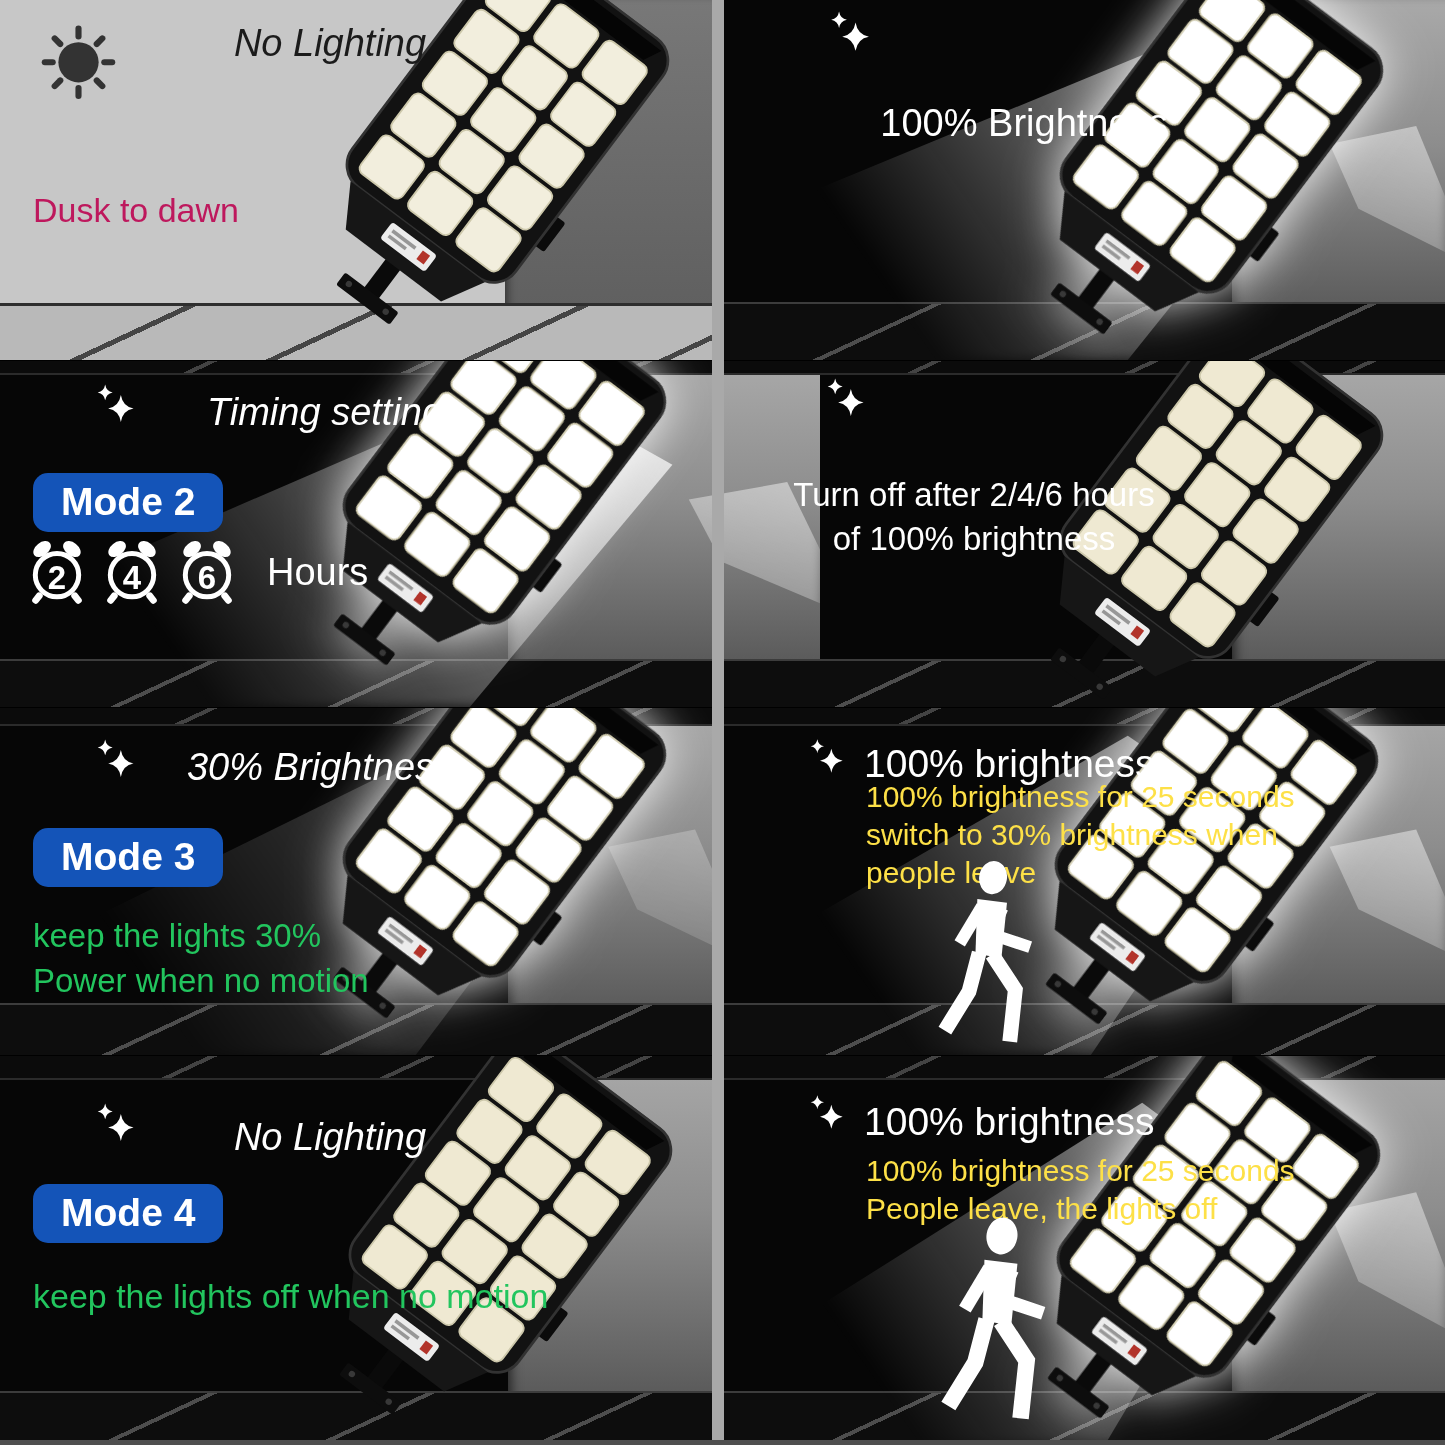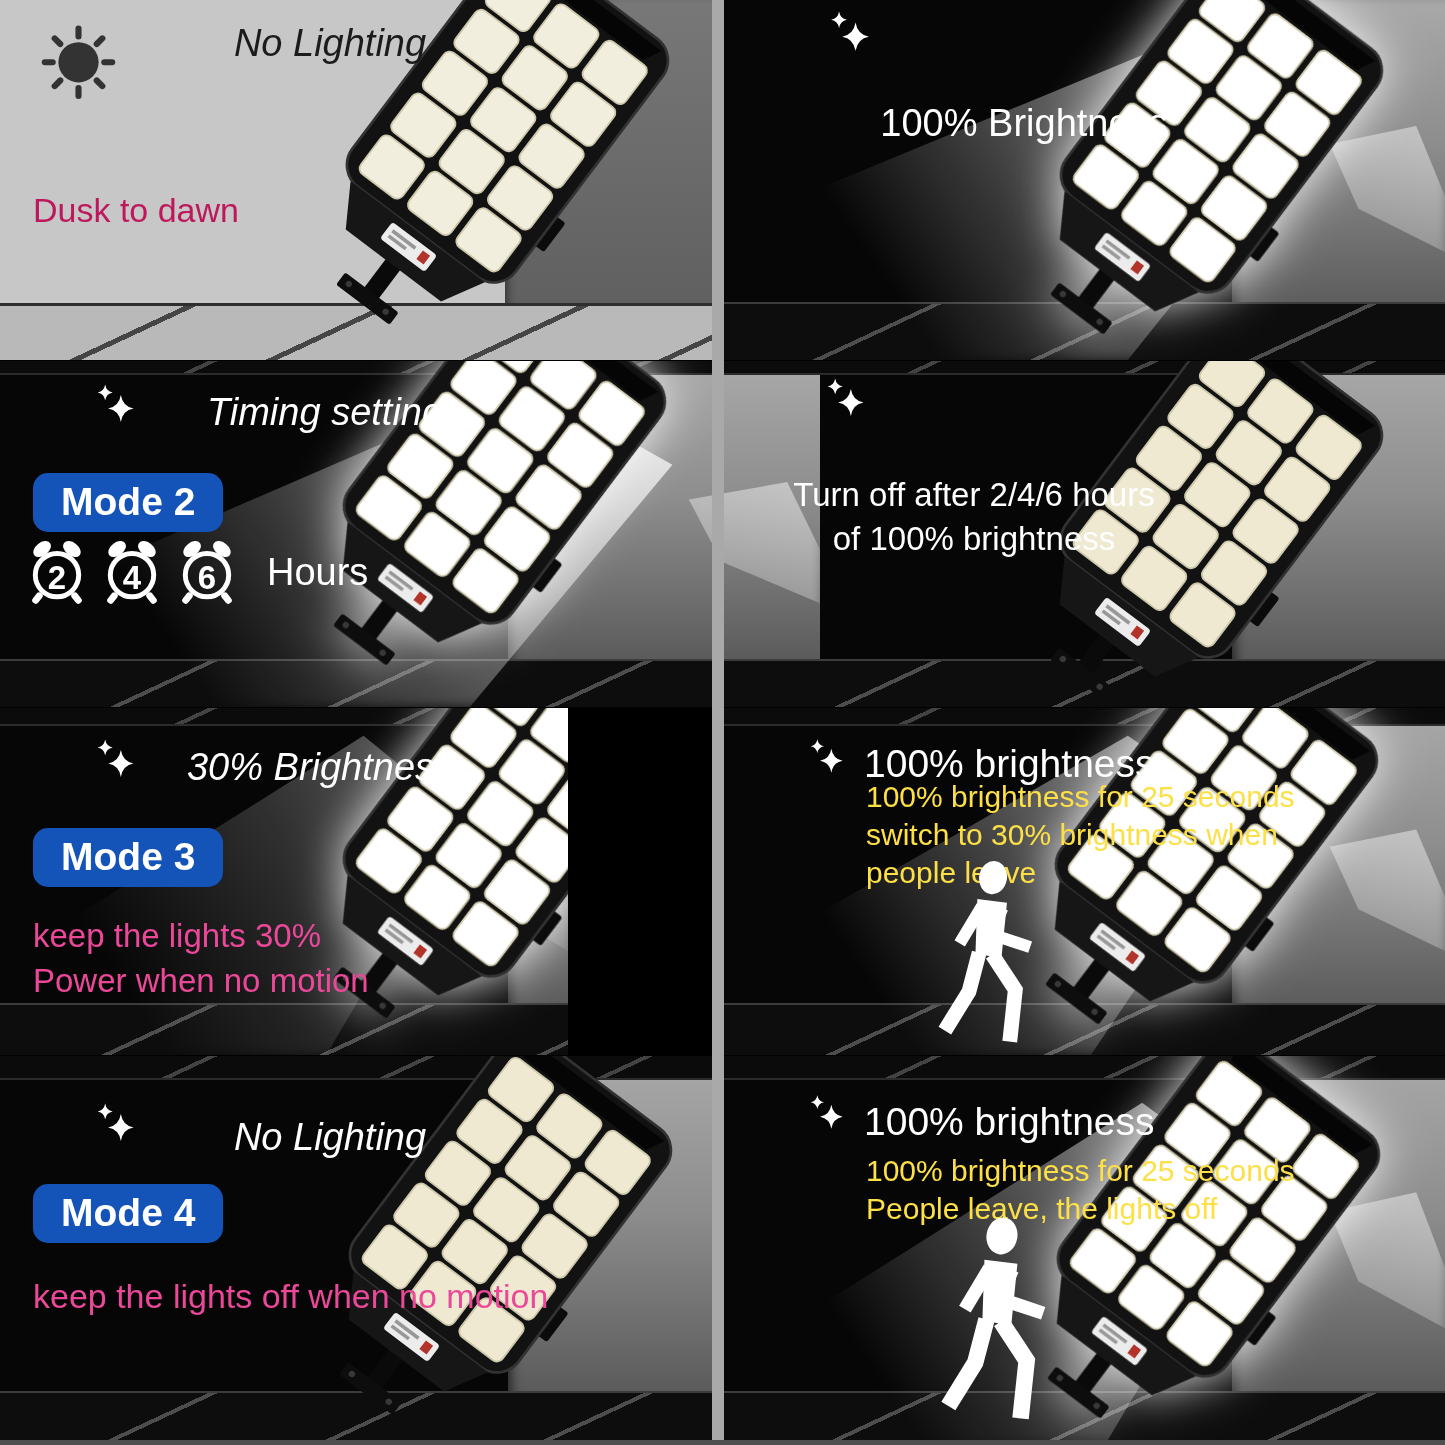--- a/index.html
+++ b/index.html
@@ -31,21 +31,21 @@
   .lamp{position:absolute;z-index:5;transform:rotate(37deg);transform-origin:130px 40px;}
   .lamp-lit{color:#ffffff;filter:drop-shadow(0 0 24px rgba(255,255,255,.9));}
   .lamp-off{color:#efe9d2;}
   .lamp-day{color:#f2eedd;}
   
   .title{position:absolute;z-index:6;font-size:38px;text-align:center;white-space:nowrap;font-style:italic;}
   .day .title{color:#1b1b1b;} .night .title{color:#fff;}
   .badge{position:absolute;z-index:6;background:#1454b8;color:#fff;font-weight:700;font-size:39px;
     padding:7px 28px;border-radius:15px;line-height:1.15;}
   .desc{position:absolute;z-index:6;font-size:34px;white-space:pre-line;line-height:1.35;}
-  .day .desc{color:#be185d;} .night .desc{color:#ec4899;}
+  .day .desc{color:#be185d;} .night .desc{color:#22c55e;}
   .stack{position:absolute;z-index:6;text-align:center;color:#fff;}
   .stack .h{font-size:38px;} .stack .sub{font-size:29px;margin-top:14px;}
   .msg{position:absolute;z-index:6;color:#fff;font-size:33px;text-align:center;white-space:pre-line;line-height:1.32;}
   .heading{position:absolute;z-index:6;color:#fff;font-size:39px;white-space:nowrap;}
   .bodytext{position:absolute;z-index:6;color:#fde047;font-size:30px;white-space:pre-line;line-height:1.27;}
   
   .icon{position:absolute;z-index:6;}
   .clockrow{position:absolute;z-index:6;display:flex;align-items:center;gap:13px;}
   .clock{position:relative;width:62px;height:70px;}
   .clock svg{position:absolute;inset:0;}
@@ -205,21 +205,21 @@
     <svg class="icon" style="left:38px;top:16px" width="112" height="101" viewBox="0 0 150 135">
         <use href="#sym-moon"></use>
       </svg>
     <div class="msg" style="left:40px;top:112px;width:420px">Turn off after 2/4/6 hours
 of 100% brightness</div>
     <svg class="lamp lamp-off" style="left:445px;top:6px" width="235" height="398" viewBox="0 0 260 440">
         <use href="#sym-lamp"></use>
       </svg>
   </section>
 
-  <section class="tile night" id="t5" style="left:0;top:708px;width:568px;height:347px">
+  <section class="tile night" id="t5" style="left:0;top:708px;width:724px;height:347px">
     <div class="wallside"></div>
     <div class="topfloor" style="height:16px"></div>
     <div class="beam" style="clip-path:polygon(64% 8%,82% 32%,52% 115%,-14% 88%);opacity:.5;
          background:linear-gradient(235deg,rgba(255,255,255,.9) 4%,rgba(255,255,255,.32) 48%,rgba(255,255,255,0) 80%)"></div>
     <div class="wallbeam" style="opacity:.55"></div>
     <div class="floor" style="height:50px"></div>
     <svg class="icon" style="left:32px;top:30px" width="112" height="101" viewBox="0 0 150 135">
         <use href="#sym-moon"></use>
       </svg>
     <div class="title" style="left:140px;top:38px;width:360px">30% Brightness</div>

